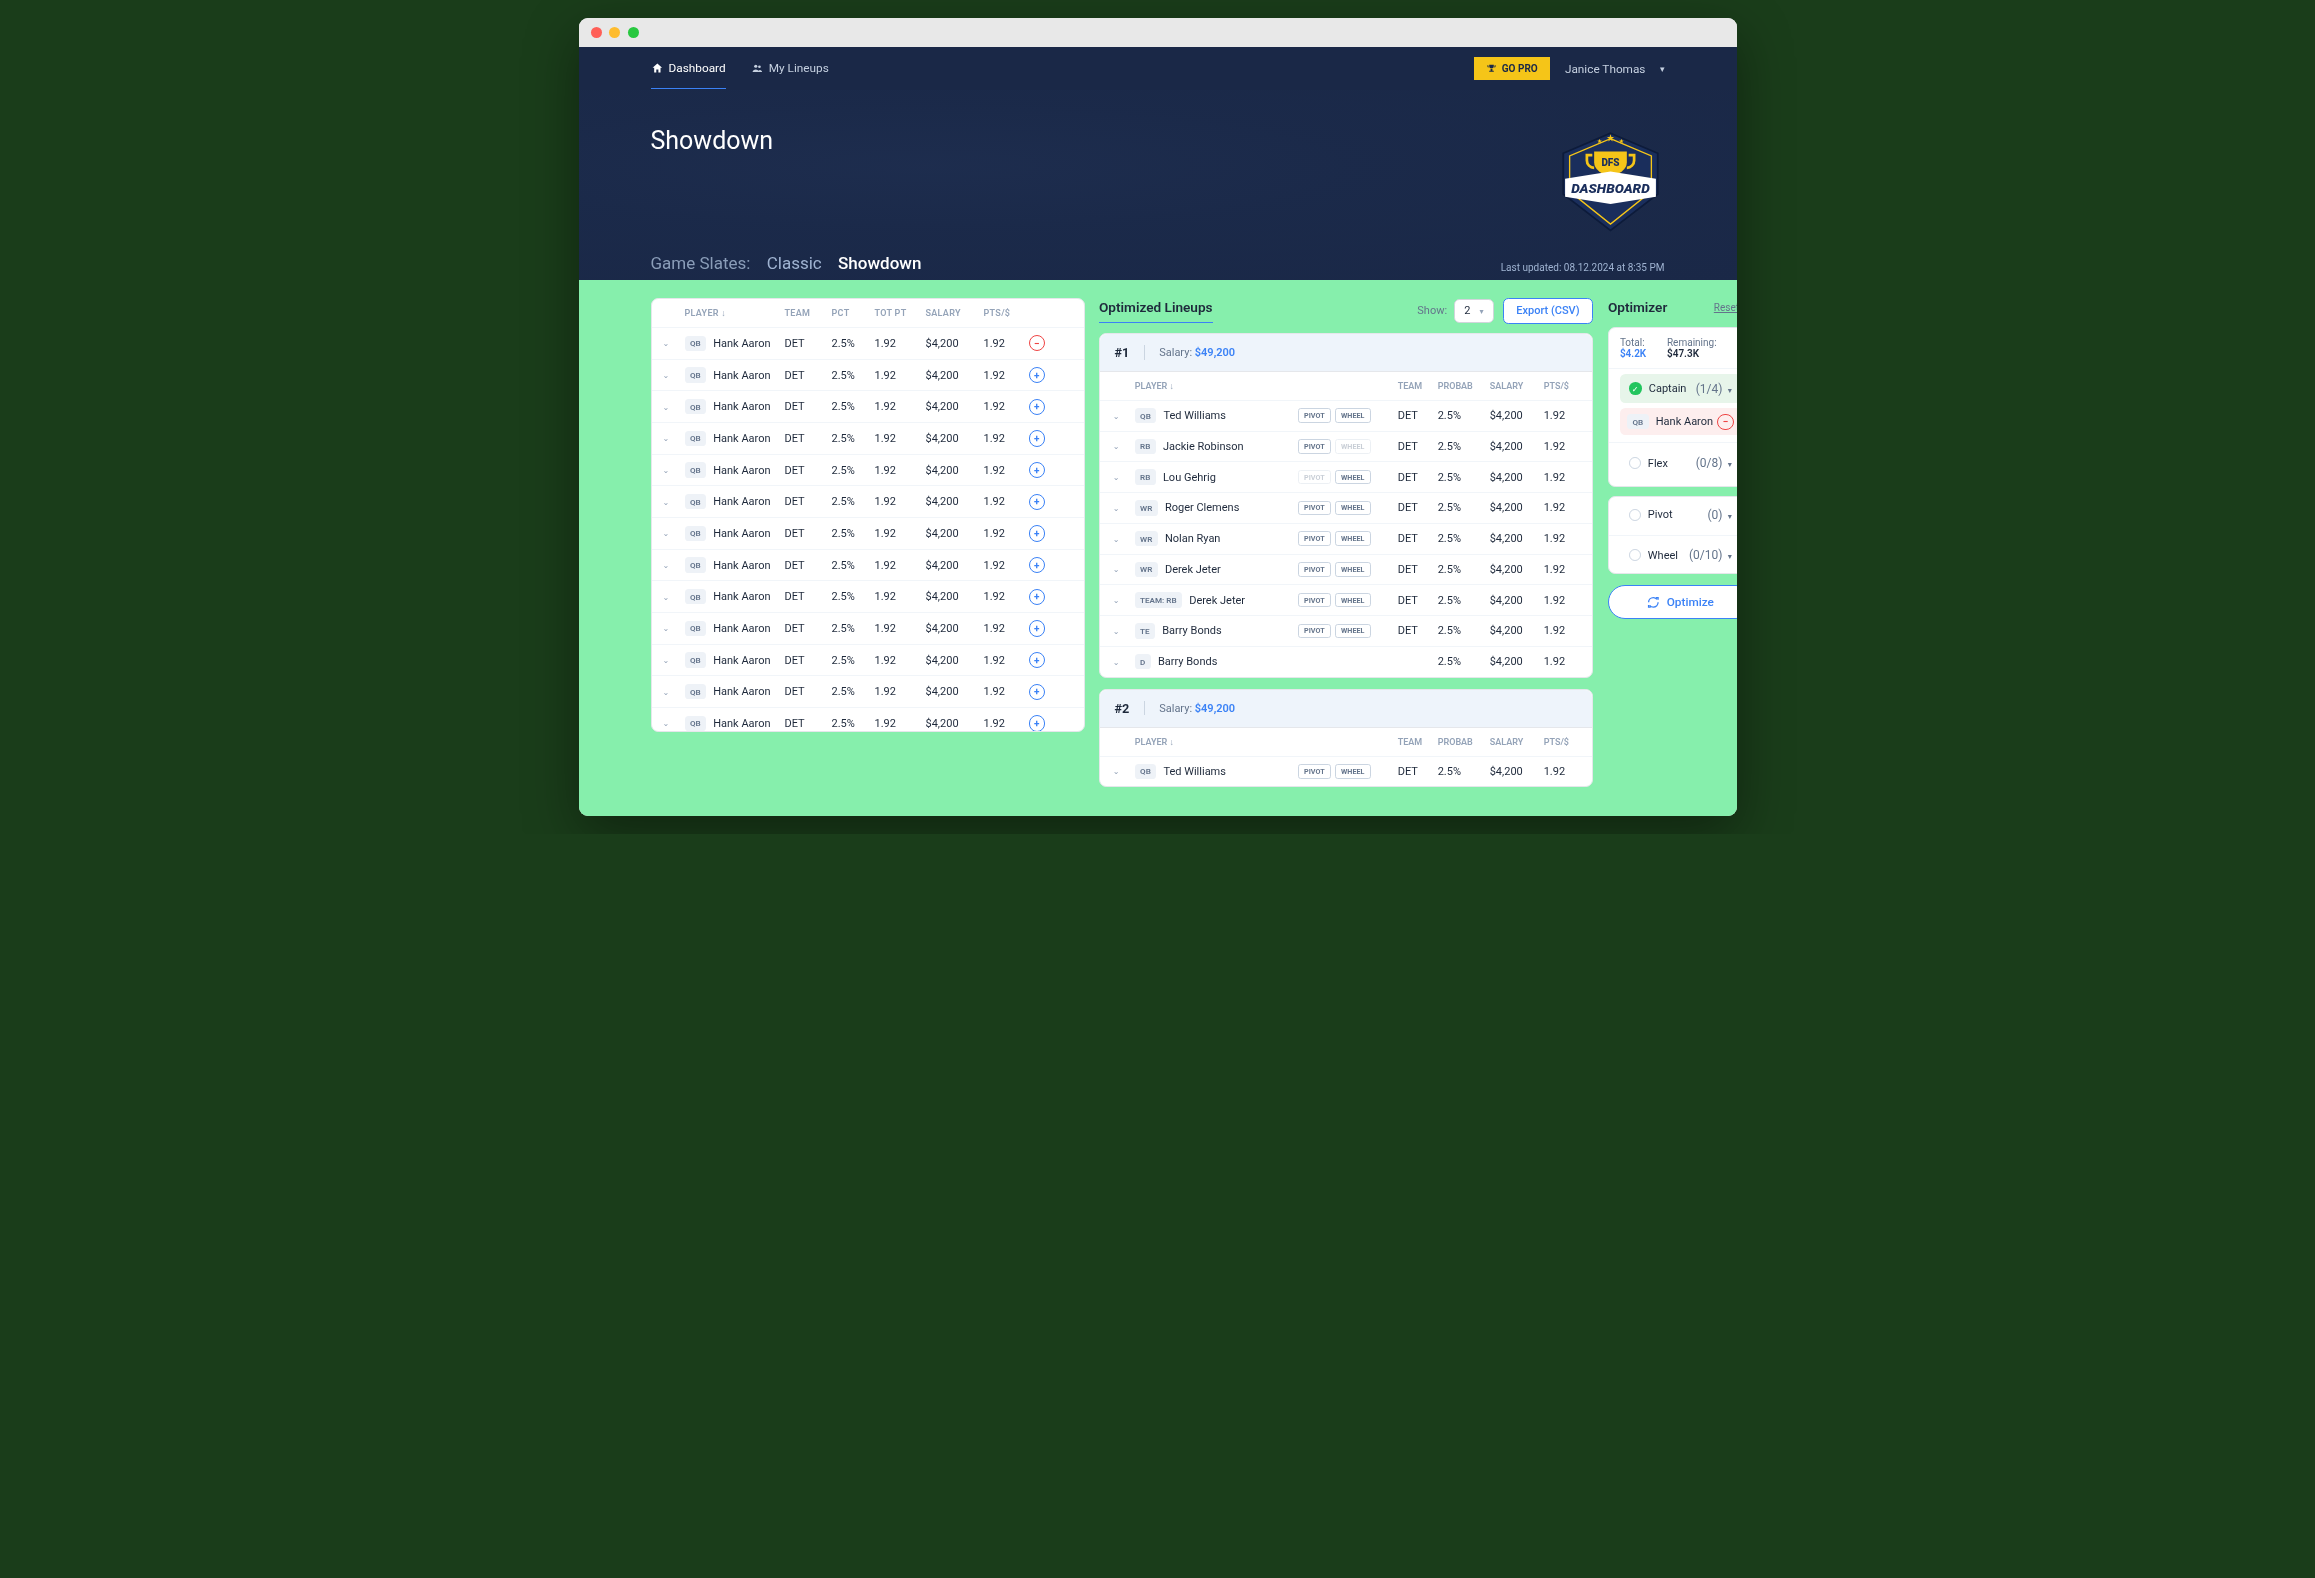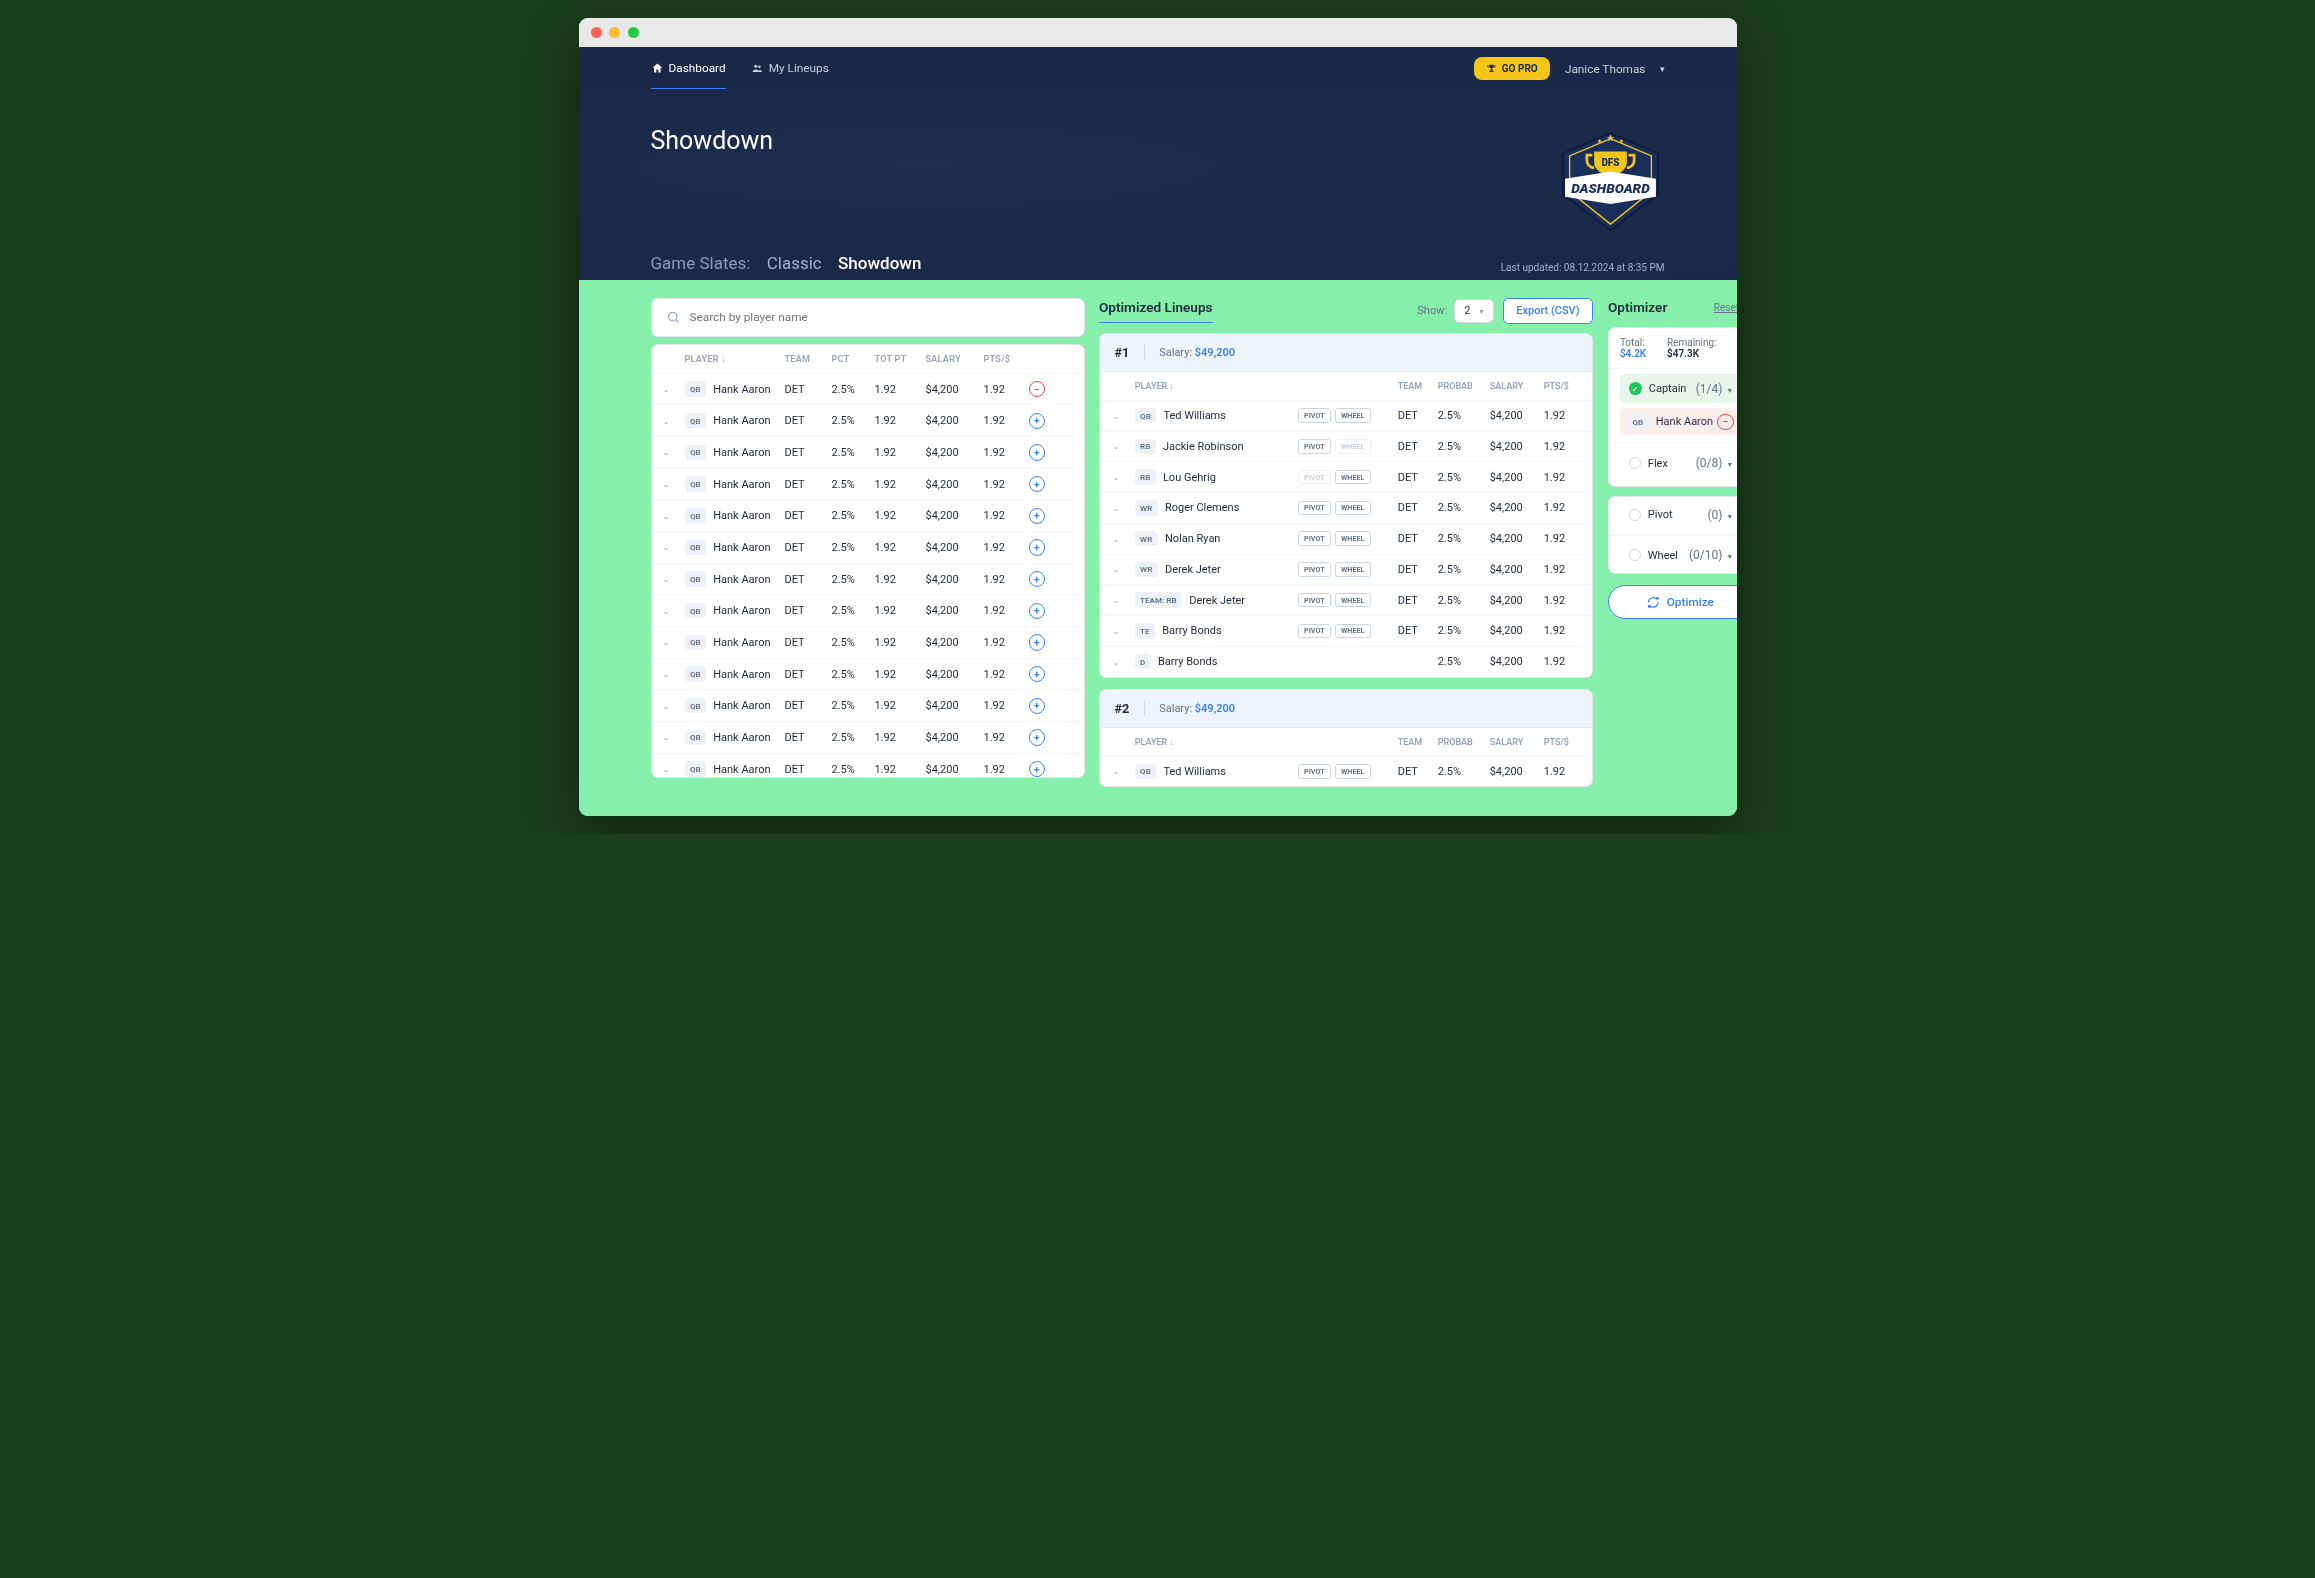--- a/index.html
+++ b/index.html
@@ -7,21 +7,21 @@
 .window{width:1158px;background:#e8e8e8;border-radius:9px;overflow:hidden;box-shadow:0 18px 54px rgba(0,0,0,.4)}
 .titlebar{height:29px;background:#e8e8e8;display:flex;align-items:center;padding:0 12.7px;gap:7.2px}
 .dot{width:11px;height:11px;border-radius:50%}
 .dot.r{background:#ff5f57}.dot.y{background:#febc2e}.dot.g{background:#28c840}
 .app{background:#86efac}
 .navbar{background:#1a2847;height:43px;display:flex;align-items:center;padding:0 72px;justify-content:space-between}
 .nav-left{display:flex;gap:25px;align-items:center}
 .nav-item{display:flex;align-items:center;gap:5.4px;color:#c5d0e0;font-size:11.8px;padding:12.7px 0;cursor:pointer;border-bottom:1.8px solid transparent}
 .nav-item.active{color:#fff;border-bottom-color:#3b82f6}
 .nav-right{display:flex;align-items:center;gap:14.5px}
-.gopro{background:#f5c518;color:#1a2847;font-weight:700;font-size:10px;padding:6.3px 12.7px;border-radius:8px;display:flex;align-items:center;gap:4.5px}
+.gopro{background:#f5c518;color:#1a2847;font-weight:700;font-size:10px;padding:6.3px 12.7px;border-radius:0;display:flex;align-items:center;gap:4.5px}
 .user{color:#c5d0e0;font-size:11.8px}
 .chev{color:#c5d0e0;font-size:9px}
 .hero{height:190px;background:linear-gradient(rgba(26,40,71,.85),rgba(26,40,71,.85)),radial-gradient(ellipse at 30% 40%,#304875 0%,#1f3358 40%,#1a2847 100%);position:relative;padding:0 72px;display:flex;flex-direction:column;justify-content:space-between}
 .hero-title{color:#fff;font-size:25px;font-weight:400;margin-top:36px}
 .hero-bot{display:flex;justify-content:space-between;align-items:flex-end;padding-bottom:7.2px}
 .tabs{display:flex;gap:16.3px;align-items:baseline}
 .tab{color:#9fb3d1;font-size:17px;cursor:pointer}
 .tab.label{color:#8a9db8}
 .tab.active{color:#fff;font-weight:500}
 .updated{color:#9fb3d1;font-size:10px}
@@ -148,27 +148,20 @@
           <span class="tab">Classic</span>
           <span class="tab active">Showdown</span>
         </div>
         <div class="updated">Last updated: 08.12.2024 at 8:35 PM</div>
       </div>
     </div>
 
     <div class="content">
 
       <div class="col-l">
-        <div class="search">
-          <svg width="14.5" height="14.5" viewBox="0 0 24 24" fill="none" stroke="#94a3b8" stroke-width="2">
-              <circle cx="11" cy="11" r="7"></circle>
-              <line x1="21" y1="21" x2="16" y2="16"></line>
-            </svg>
-          <input placeholder="Search by player name" style="">
-        </div>
         <div class="ptable">
           <div class="thead">
             <span></span>
             <span><span>PLAYER</span> ↓</span>
             <span>TEAM</span>
             <span>PCT</span>
             <span>TOT PT</span>
             <span>SALARY</span>
             <span>PTS/$</span>
             <span></span>

